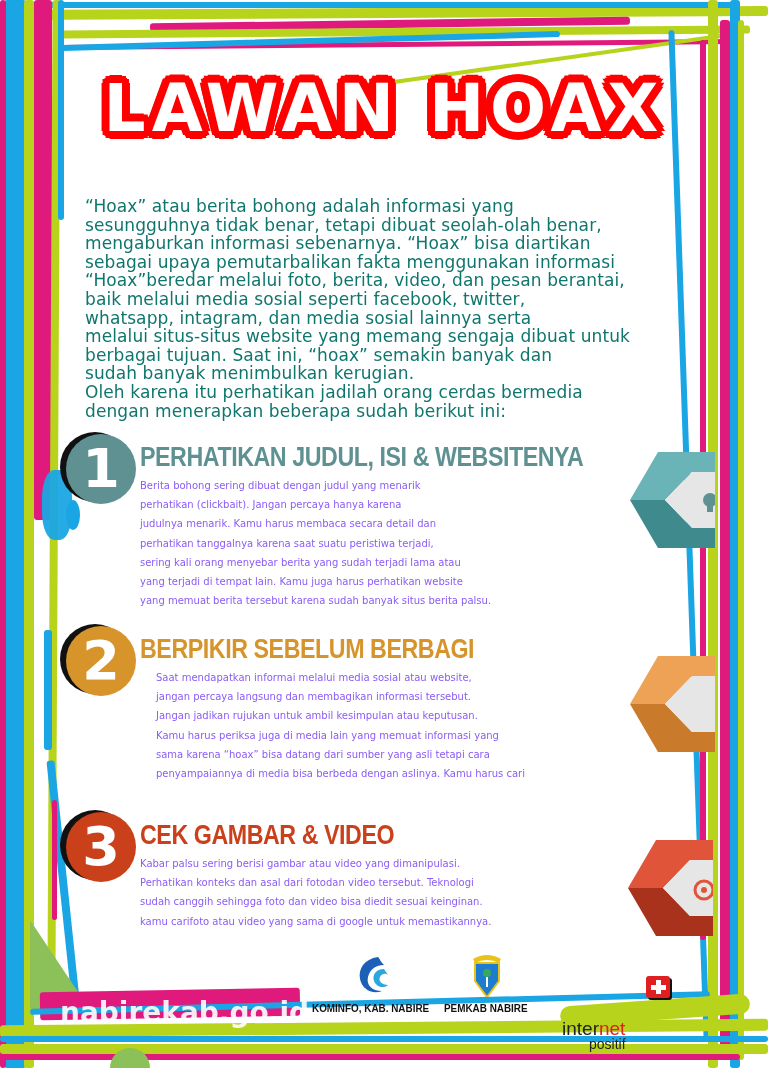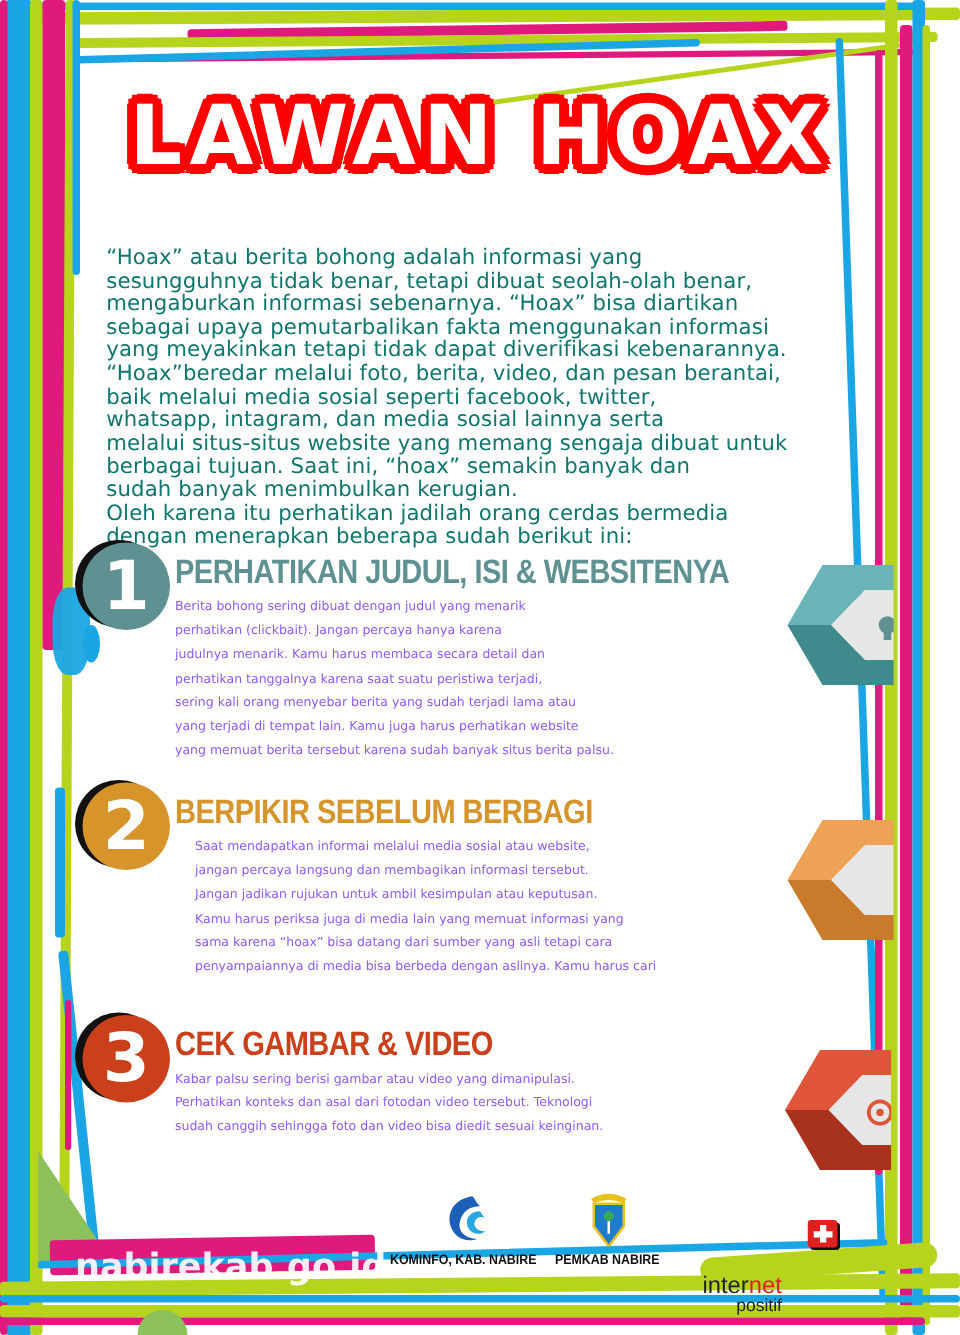--- a/index.html
+++ b/index.html
@@ -116,21 +116,20 @@
 
   <div class="web-url">nabirekab.go.id</div>
 
   <div class="title">LAWAN HOAX</div>
 
   <div class="intro">
     <span class="line">“Hoax” atau berita bohong adalah informasi yang</span>
     <span class="line">sesungguhnya tidak benar, tetapi dibuat seolah-olah benar,</span>
     <span class="line">mengaburkan informasi sebenarnya. “Hoax” bisa diartikan</span>
     <span class="line">sebagai upaya pemutarbalikan fakta menggunakan informasi</span>
-    <span class="line">yang meyakinkan tetapi tidak dapat diverifikasi kebenarannya.</span>
     <span class="line">“Hoax”beredar melalui foto, berita, video, dan pesan berantai,</span>
     <span class="line">baik melalui media sosial seperti facebook, twitter,</span>
     <span class="line">whatsapp, intagram, dan media sosial lainnya serta</span>
     <span class="line">melalui situs-situs website yang memang sengaja dibuat untuk</span>
     <span class="line">berbagai tujuan. Saat ini, “hoax” semakin banyak dan</span>
     <span class="line">sudah banyak menimbulkan kerugian.</span>
     <span class="line">Oleh karena itu perhatikan jadilah orang cerdas bermedia</span>
     <span class="line">dengan menerapkan beberapa sudah berikut ini:</span>
   </div>
 
@@ -173,20 +172,21 @@
     </svg>
   </div>
 
   <div class="tip" style="top:808px;">
     <div class="num" style="left:66px;top:4px;background:#c9401a;">3</div>
     <div class="tip-title" style="left:140px;top:12px;color:#c9401a;">CEK GAMBAR  &amp; VIDEO</div>
     <div class="tip-body" style="left:140px;top:46px;">
       <span class="line">Kabar palsu sering berisi gambar atau video yang dimanipulasi.</span>
       <span class="line">Perhatikan konteks dan asal dari fotodan video tersebut. Teknologi</span>
       <span class="line">sudah canggih sehingga foto dan video bisa diedit sesuai keinginan.</span>
+      <span class="line">kamu carifoto atau video yang sama di google untuk memastikannya.</span>
     </div>
     <svg class="chev" style="left:618px;top:30px;" viewBox="0 0 95 100">
       <polygon points="38,2 95,2 95,22 72,22 45,50 10,50" fill="#e0553a"></polygon>
       <polygon points="10,50 45,50 72,78 95,78 95,98 38,98" fill="#a8321c"></polygon>
       <polygon points="45,50 72,22 95,22 95,78 72,78" fill="#e6e6e6"></polygon>
       <circle cx="86" cy="52" r="9" fill="none" stroke="#e0553a" stroke-width="3"></circle>
       <circle cx="86" cy="52" r="3" fill="#e0553a"></circle>
     </svg>
   </div>
 

